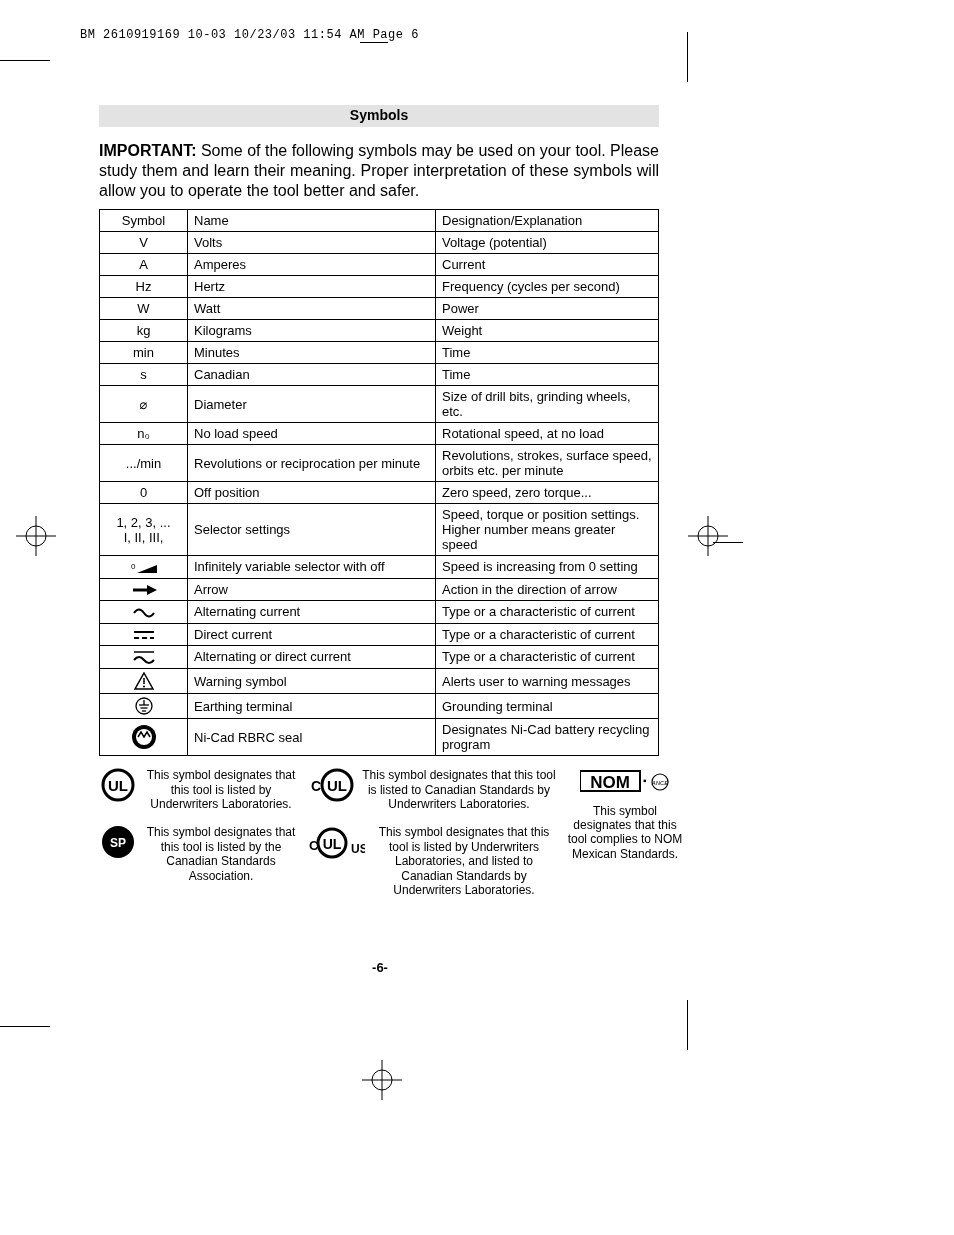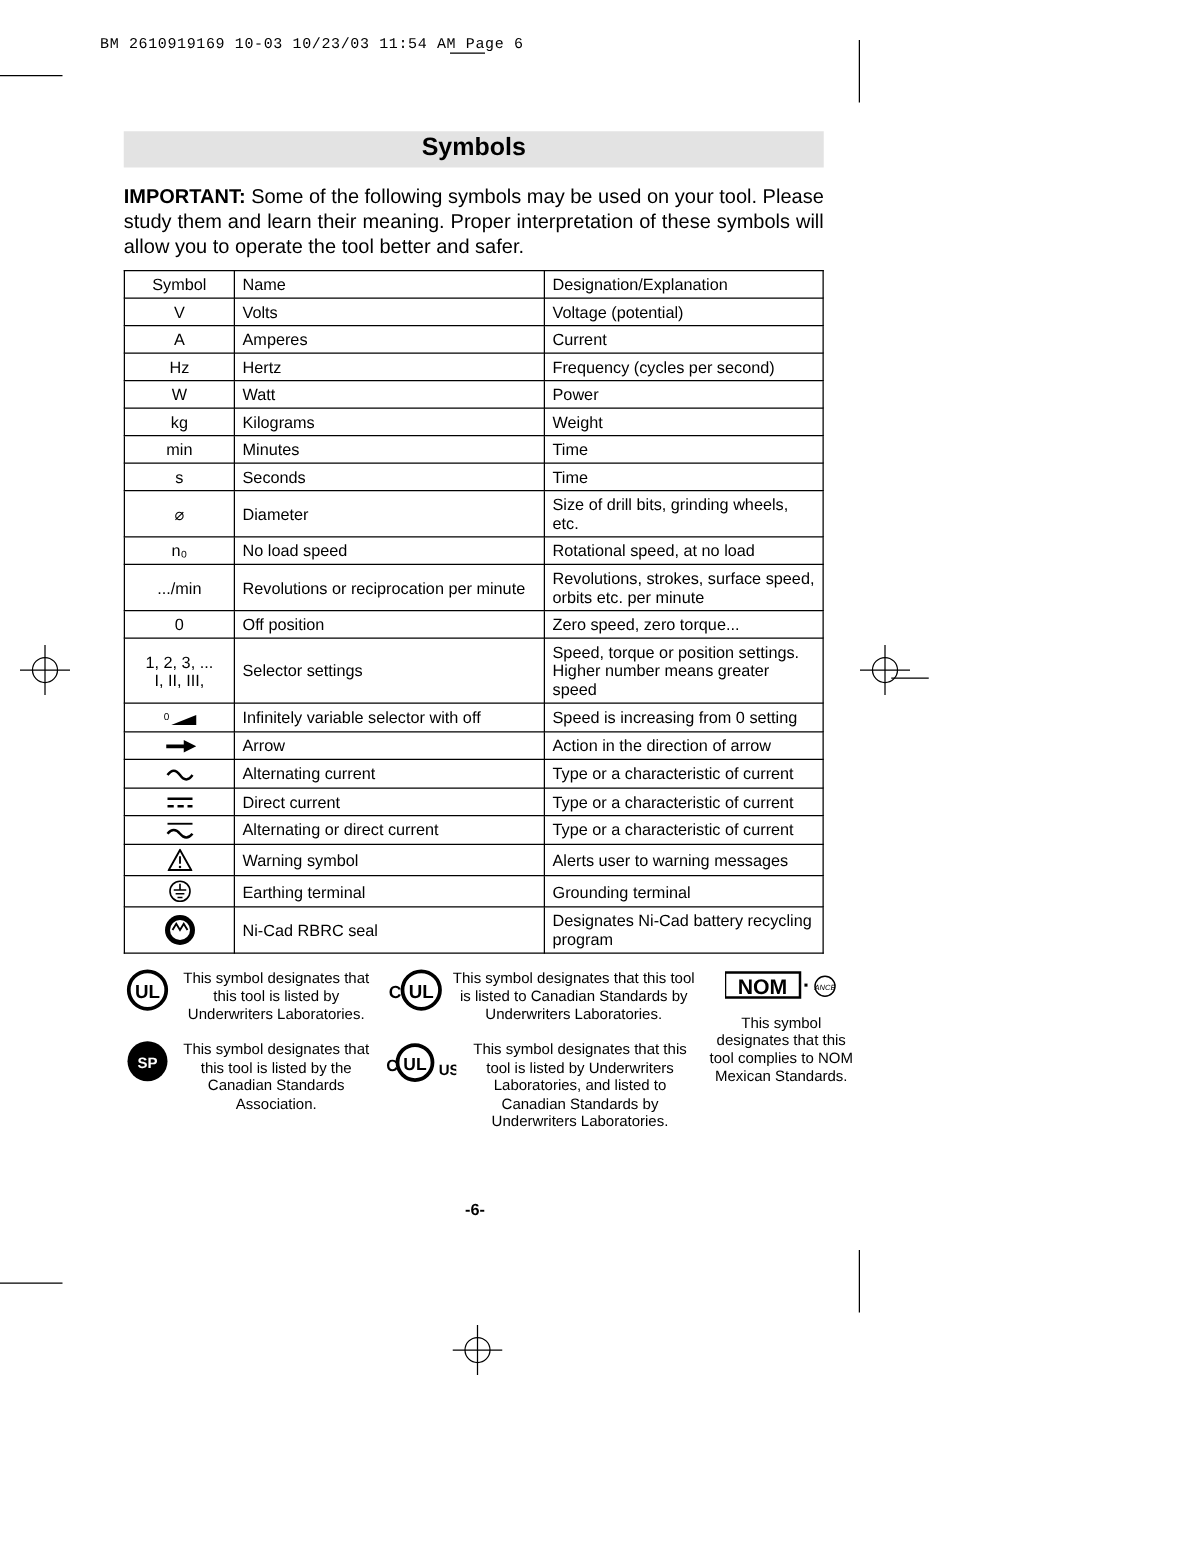--- a/index.html
+++ b/index.html
@@ -52,21 +52,21 @@
   .content {
     position: absolute;
     top: 105px;
     left: 99px;
     width: 560px;
   }
   .title-bar {
     background: #e3e3e3;
     text-align: center;
     font-weight: bold;
-    font-size: 20px;
+    font-size: 14px;
     padding: 2px 0 4px 0;
     font-family: Arial, Helvetica, sans-serif;
   }
   .intro {
     margin-top: 14px;
     font-size: 16px;
     line-height: 1.25;
     text-align: justify;
   }
   .intro b { font-weight: bold; }
@@ -202,21 +202,21 @@
             <td class="col-name">Kilograms</td>
             <td>Weight</td>
           </tr>
           <tr>
             <td class="col-sym" style="white-space: pre-line;">min</td>
             <td class="col-name">Minutes</td>
             <td>Time</td>
           </tr>
           <tr>
             <td class="col-sym" style="white-space: pre-line;">s</td>
-            <td class="col-name">Seconds</td>
+            <td class="col-name">Canadian</td>
             <td>Time</td>
           </tr>
           <tr>
             <td class="col-sym big" style="white-space: pre-line;">⌀</td>
             <td class="col-name">Diameter</td>
             <td>Size of drill bits, grinding wheels,  etc.</td>
           </tr>
           <tr>
             <td class="col-sym" style="white-space: pre-line;">n₀</td>
             <td class="col-name">No load speed</td>

